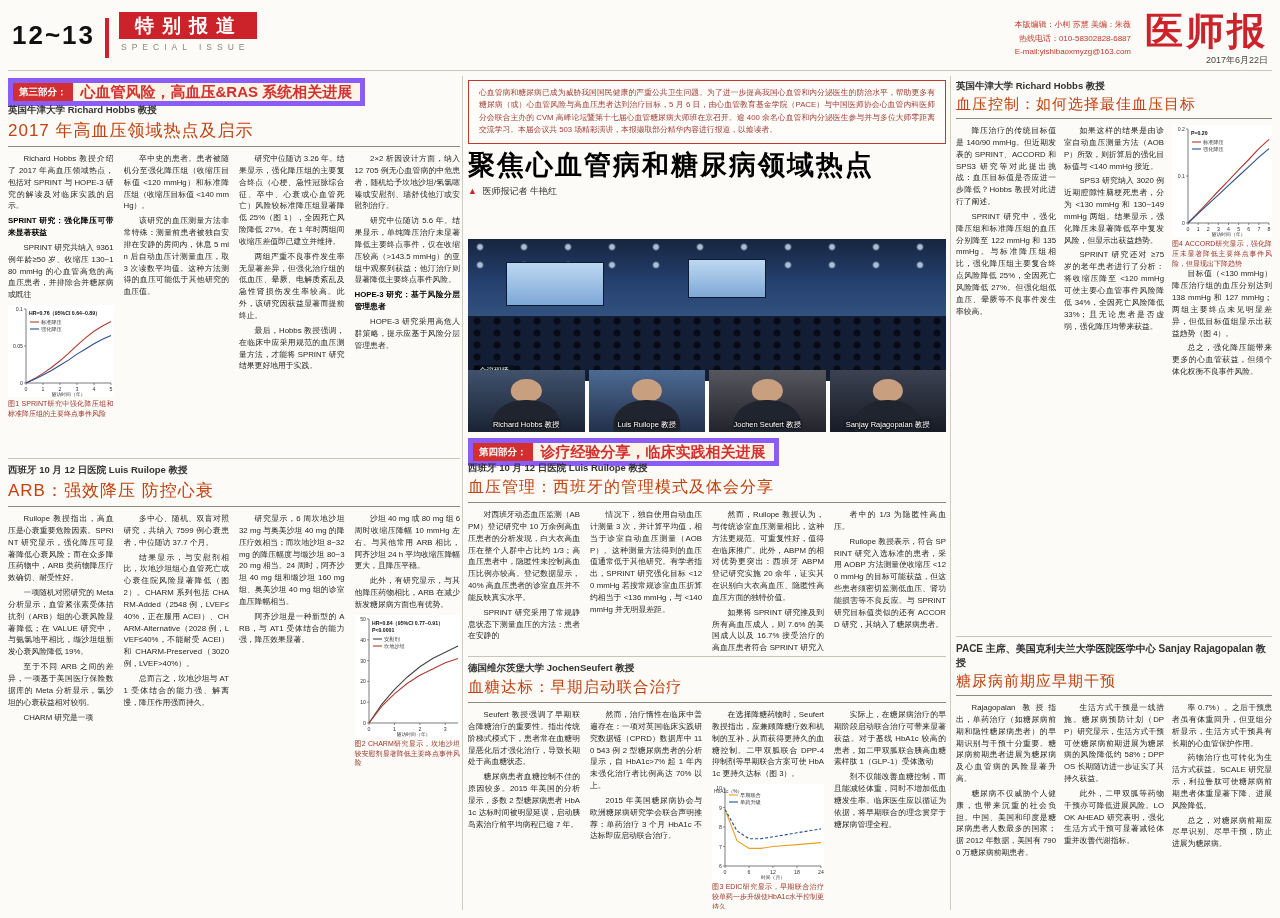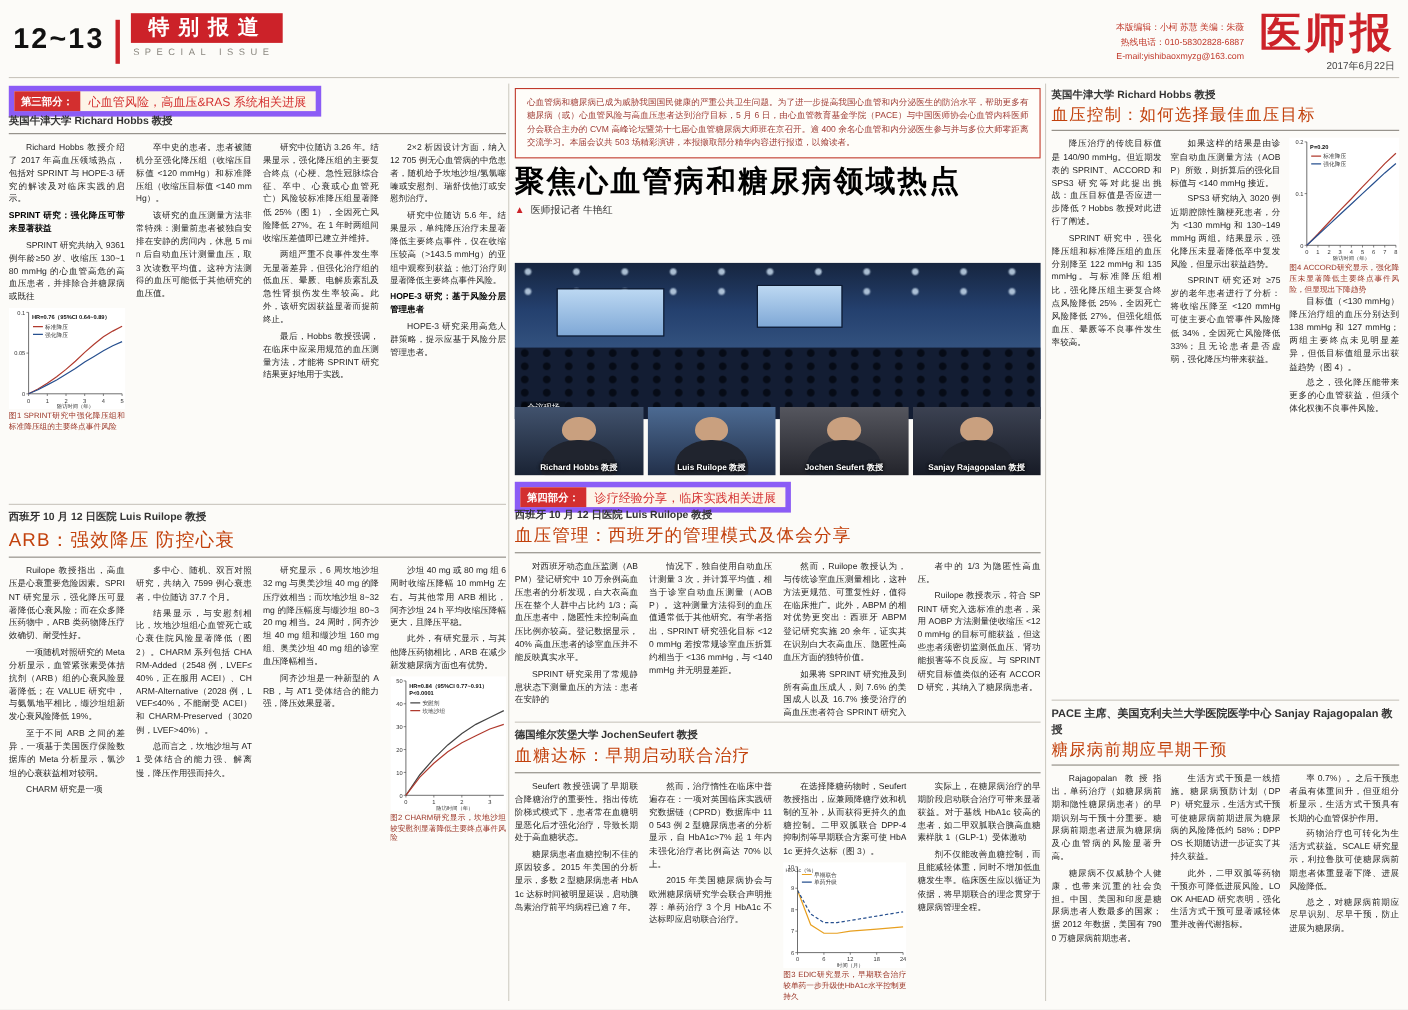--- a/index.html
+++ b/index.html
@@ -17,21 +17,21 @@
   .sec-cn{background:#cc2229;color:#fff;font-weight:bold;font-size:19px;letter-spacing:8px;padding:4px 14px 4px 16px;line-height:1;}
   .sec-en{color:#8a877f;font-size:8.5px;letter-spacing:5px;margin-top:3px;padding-left:2px;}
   .hdr-right{display:flex;align-items:flex-start;gap:14px;}
   .hdr-info{font-size:8px;color:#c0392b;line-height:1.7;text-align:right;padding-top:6px;}
   .mast-logo{font-family:"Liberation Serif","DejaVu Serif",serif;font-weight:bold;font-size:38px;color:#cc2229;line-height:1;letter-spacing:3px;}
   .mast-date{font-size:9px;color:#444;text-align:right;margin-top:4px;}
 
   
   .banner{display:inline-flex;align-items:stretch;border:5px solid #8b5cf6;background:#fdf4e8;height:18px;}
   .banner .lbl{background:#d32f2f;color:#fff;font-size:9.5px;font-weight:bold;display:flex;align-items:center;padding:0 6px;}
-  .banner .txt{color:#d32f2f;font-size:11px;font-weight:normal;display:flex;align-items:center;padding:0 8px;text-align:right;}
+  .banner .txt{color:#d32f2f;font-size:15px;font-weight:bold;display:flex;align-items:center;padding:0 8px;text-align:right;}
 
   
   .kicker{font-size:9.5px;font-weight:bold;color:#333;}
   .a-title{margin:2px 0 0;color:#c2410c;font-weight:normal;letter-spacing:1px;}
   .t-rule{border-bottom:1px solid #8c8880;margin:4px 0 6px;}
   .body-cols{display:flex;gap:10px;overflow:hidden;}
   .tcol{flex:1;font-size:7.8px;line-height:1.52;text-align:justify;color:#262626;word-break:break-all;overflow:hidden;}
   .tcol p{margin:0 0 3px;text-indent:2em;}
   .tcol p.subhead{font-weight:bold;text-indent:0;color:#000;margin-top:3px;}
 
@@ -50,21 +50,21 @@
 
   .photo-main{background:linear-gradient(180deg,#16253f 0%,#24406e 30%,#33527f 55%,#1c2a46 100%);position:relative;overflow:hidden;}
   .ceiling{position:absolute;left:0;top:0;width:100%;height:22%;
            background-image:radial-gradient(circle at 12px 8px,#cfe3f5 2px,rgba(207,227,245,0) 4px);background-size:44px 18px;opacity:.8;}
   .screen{position:absolute;background:linear-gradient(180deg,#bcd8f2,#7fa8d6);border:1px solid #0d1a30;}
   .crowd{position:absolute;left:0;bottom:0;width:100%;height:46%;background-color:#131d33;
          background-image:radial-gradient(circle at 9px 5px,#060b16 3px,rgba(6,11,22,0) 4px);background-size:20px 12px;}
   .photo-cap{position:absolute;left:6px;bottom:4px;color:#fff;font-size:7.5px;background:rgba(0,0,0,.38);padding:1px 5px;}
 
   .portraits{display:flex;gap:4px;}
-  .portrait{flex:1;position:relative;overflow:hidden;background:linear-gradient(180deg,#41526d,#1a2334);font-weight:bold;}
+  .portrait{flex:1;position:relative;overflow:hidden;background:linear-gradient(180deg,#41526d,#1a2334);}
   .portrait.p2{background:linear-gradient(180deg,#4c6a92,#22304a);}
   .portrait.p3{background:linear-gradient(180deg,#55565e,#23242b);}
   .portrait.p4{background:linear-gradient(180deg,#3c4252,#171b26);}
   .sil{position:absolute;left:50%;bottom:0;transform:translateX(-50%);width:58%;height:52%;
        background:#20242e;border-radius:48% 48% 6% 6% / 75% 75% 6% 6%;}
   .head{position:absolute;left:50%;bottom:48%;transform:translateX(-50%);width:26%;height:38%;
         background:#c9a07f;border-radius:50% 50% 46% 46%;}
   .pname{position:absolute;left:0;bottom:2px;width:100%;text-align:center;color:#fff;font-size:7.5px;
          text-shadow:0 0 3px #000,0 0 3px #000;}
 </style>
@@ -101,20 +101,21 @@
 
   <div class="abs" style="left:8px;top:78px;">
     <div class="banner">
       <span class="lbl">第三部分：</span>
       <span class="txt">心血管风险，高血压&amp;RAS 系统相关进展</span>
     </div>
   </div>
 
   <section class="abs" style="left:8px;top:104px;width:452px;">
     <div class="kicker">英国牛津大学  Richard Hobbs 教授</div>
+    <h2 class="a-title" style="font-size:17px;">2017 年高血压领域热点及启示</h2>
     <div class="t-rule"></div>
     <div class="body-cols" style="height:304px;">
       <div class="tcol">
         <div>
             <p>Richard Hobbs 教授介绍了 2017 年高血压领域热点，包括对 SPRINT 与 HOPE-3 研究的解读及对临床实践的启示。</p>
             <p class="subhead">SPRINT 研究：强化降压可带来显著获益</p>
             <p>SPRINT 研究共纳入 9361 例年龄≥50 岁、收缩压 130~180 mmHg 的心血管高危的高血压患者，并排除合并糖尿病或既往</p>
           </div>
         <figure class="fig">
           <div class="chart" style="height:92px;"><svg width="106" height="92">

